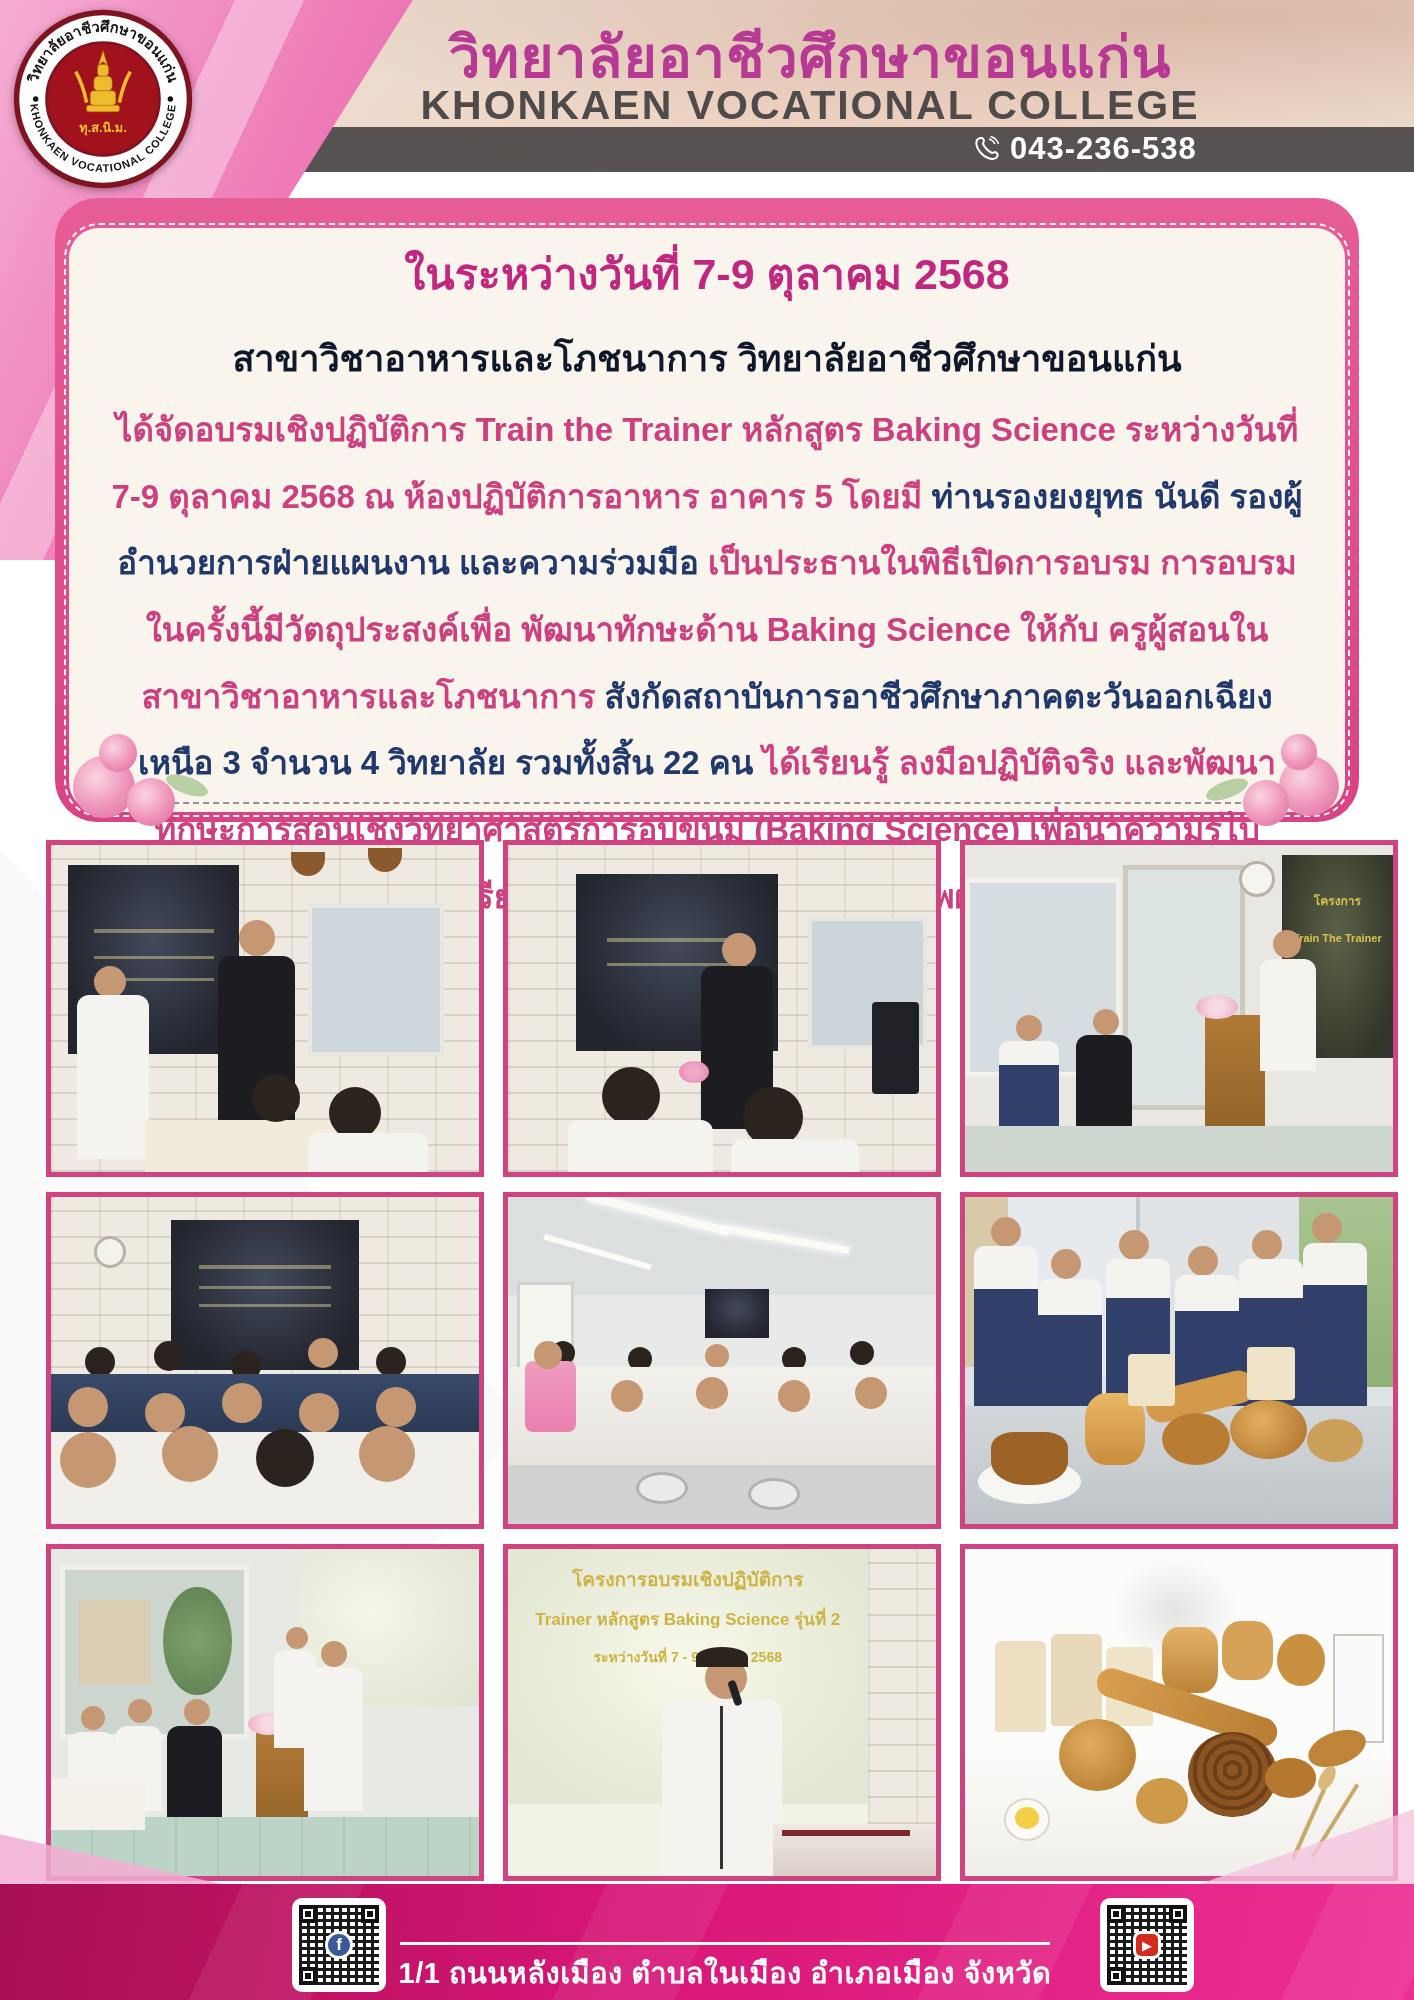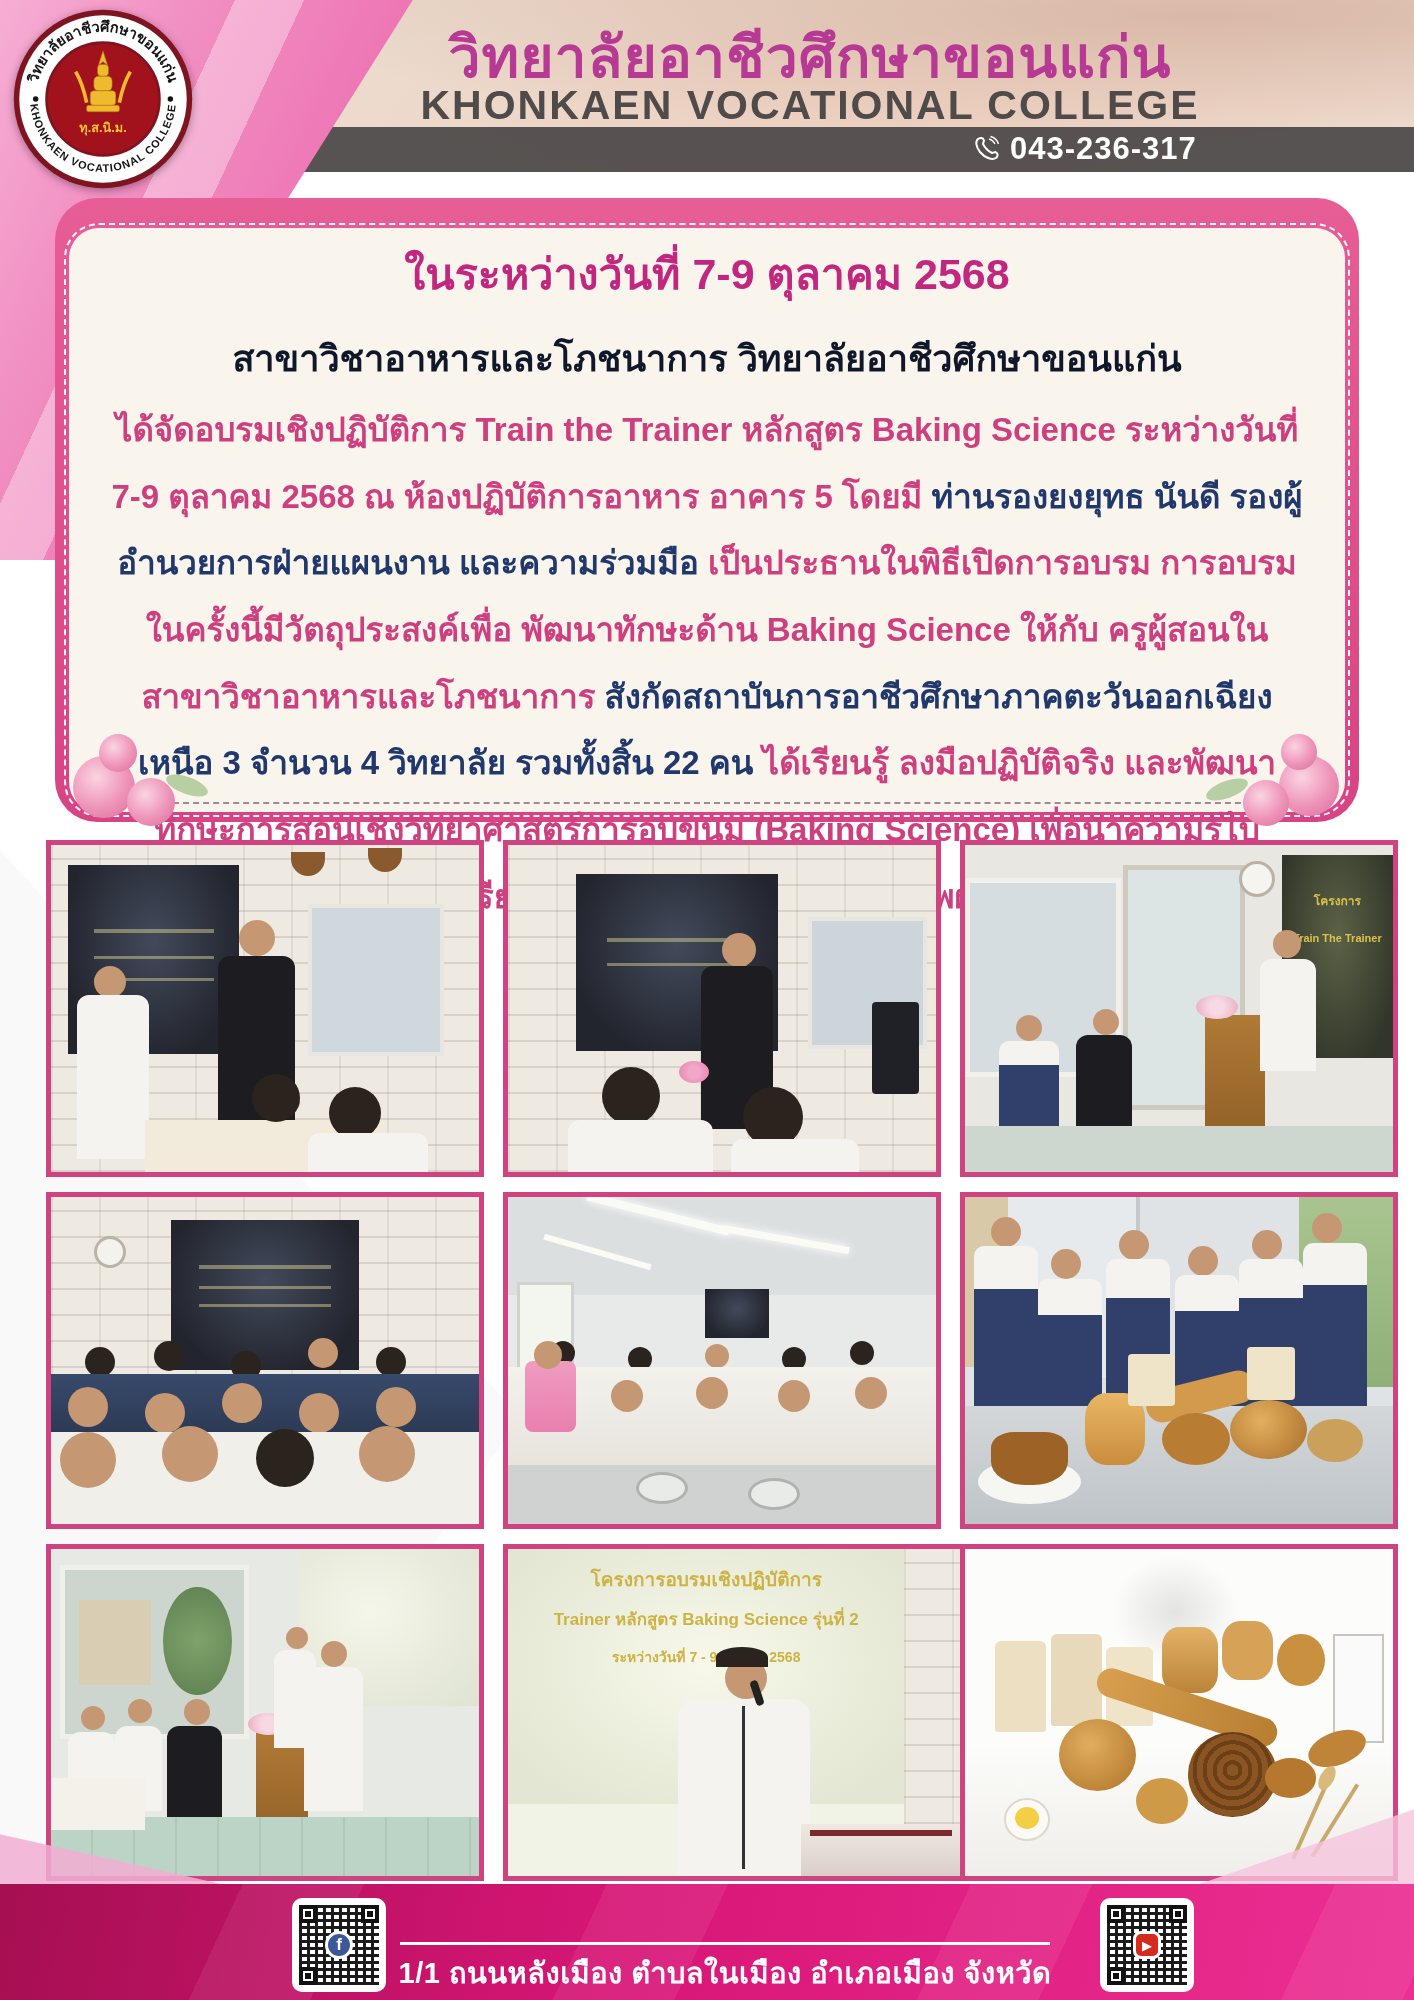--- a/index.html
+++ b/index.html
@@ -85,21 +85,21 @@
     <div class="h-sub">KHONKAEN VOCATIONAL COLLEGE</div>
     <div class="h-bar"></div>
     <div class="h-item" style="left:972px;">
       <span style="display:inline-flex;">
         <svg width="28" height="28" viewBox="0 0 28 28" fill="none" stroke="#fff" stroke-width="2">
           <path d="M6 4 C 9 2 11 3 12 5.5 L11 9 C 13 13 16 16 20 18 L23.5 17 C 26 18.5 26.5 20.5 24 23 C 20 25.5 12.5 22.5 8 17 C 3.5 11.5 3.5 6 6 4 Z"></path>
           <path d="M17 4 q4 1 6 5" stroke-width="1.4"></path>
             <path d="M18.5 1.5 q6 1.5 8 7.5" stroke-width="1.4"></path>
         </svg>
       </span>
-      <span>043-236-317</span>
+      <span>043-236-538</span>
     </div>
   </div>
 
   <div class="wedge"></div>
   <div class="wedge2"></div>
 
   <div class="logo">
     <svg width="182" height="182" viewBox="0 0 200 200">
       <circle cx="100" cy="100" r="98" fill="#7e1420"></circle>
       <circle cx="100" cy="100" r="92" fill="#ffffff"></circle>
@@ -302,21 +302,21 @@
     <div class="head skin" style="left:31%;top:46%;width:26px;height:26px;"></div>
     <div class="torso-d" style="left:27%;top:54%;width:13%;height:32%;"></div>
     <div class="head skin" style="left:7%;top:48%;width:24px;height:24px;"></div>
     <div class="torso-w" style="left:4%;top:56%;width:11%;height:26%;"></div>
     <div class="head skin" style="left:18%;top:46%;width:24px;height:24px;"></div>
     <div class="torso-w" style="left:15%;top:54%;width:11%;height:26%;"></div>
     <div class="abs" style="left:0;top:82%;width:100%;height:18%;background:repeating-linear-gradient(90deg,#bcd4c6 0 40px,#aec9ba 40px 42px),repeating-linear-gradient(0deg,transparent 0 18px,rgba(0,0,0,.05) 18px 20px);"></div>
     <div class="abs" style="left:0;top:70%;width:22%;height:16%;background:#f4f1ea;"></div>
   </div>
 
-  <div class="ph" style="left:503px;top:1544px;background:#f1f3e6;padding-left:44px;">
+  <div class="ph" style="left:503px;top:1544px;background:#f1f3e6;">
     <div class="abs" style="left:0;top:0;width:84%;height:78%;background:radial-gradient(ellipse at 50% 45%,#f7f8ea,#e3e6d2 85%);border-right:5px solid #d8d4c8;">
       <div class="scr-txt" style="top:6%;font-size:19px;color:#cdb244;">โครงการอบรมเชิงปฏิบัติการ</div>
       <div class="scr-txt" style="top:22%;font-size:17px;color:#cdb244;">Trainer หลักสูตร Baking Science รุ่นที่ 2</div>
       <div class="scr-txt" style="top:38%;font-size:14px;color:#cdb244;">ระหว่างวันที่ 7 - 9 ตุลาคม 2568</div>
     </div>
     <div class="abs brick" style="left:84%;top:0;width:16%;height:100%;"></div>
     <div class="head skin" style="left:46%;top:33%;width:42px;height:42px;"></div>
     <div class="abs" style="left:44%;top:30%;width:52px;height:20px;border-radius:50% 50% 0 0;background:#2b231e;"></div>
     <div class="torso-w" style="left:36%;top:46%;width:28%;height:54%;border-radius:18px 18px 0 0;"></div>
     <div class="abs" style="left:49.5%;top:48%;width:3px;height:50%;background:#333;"></div>

